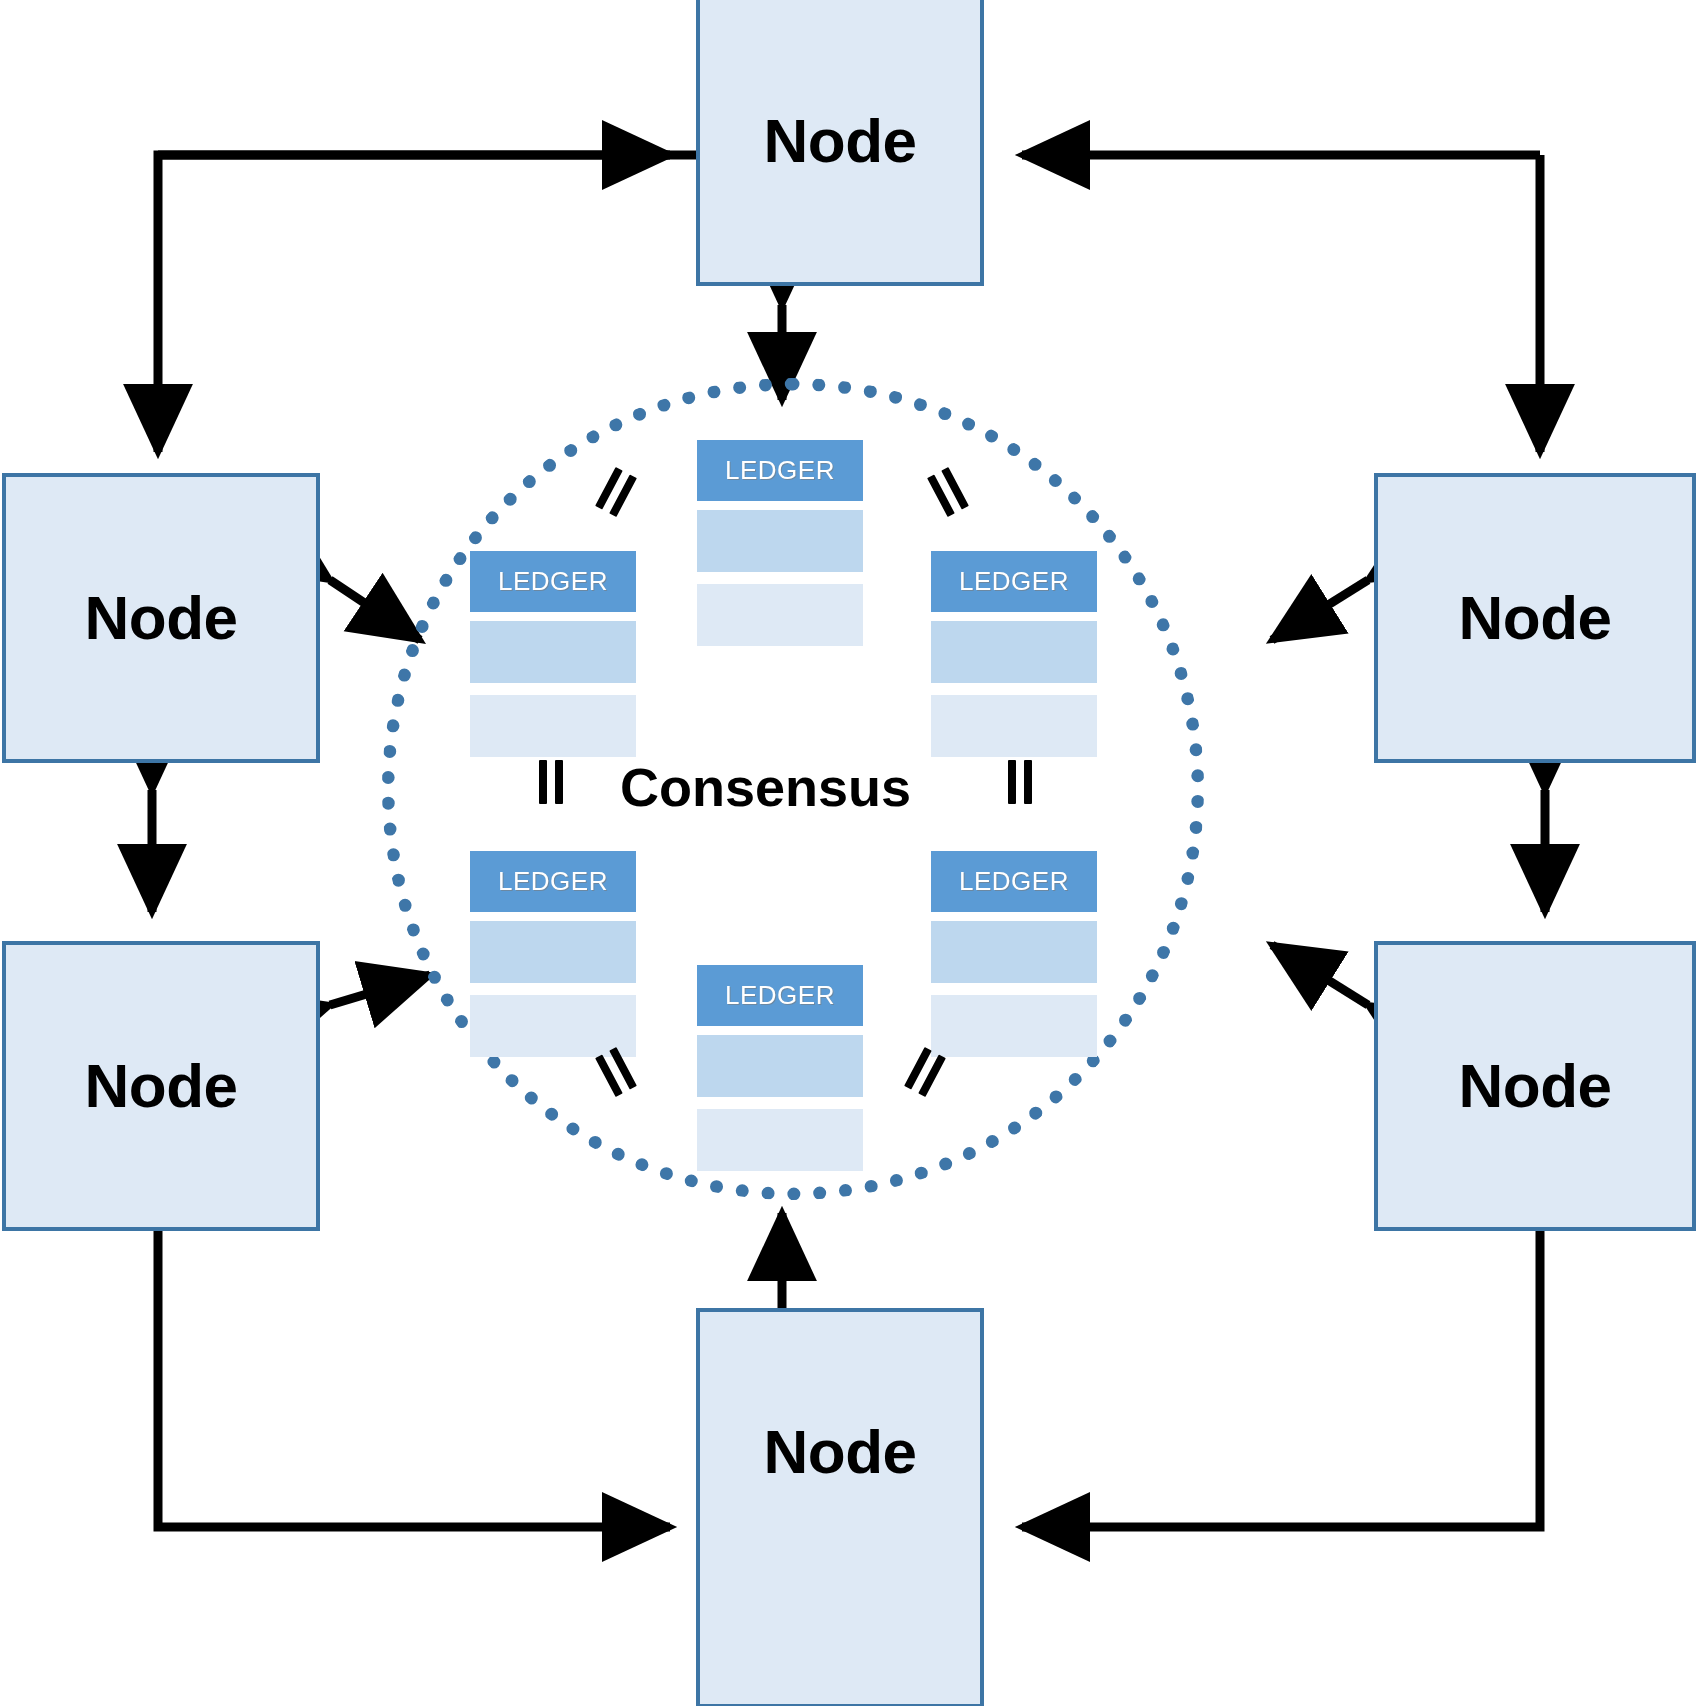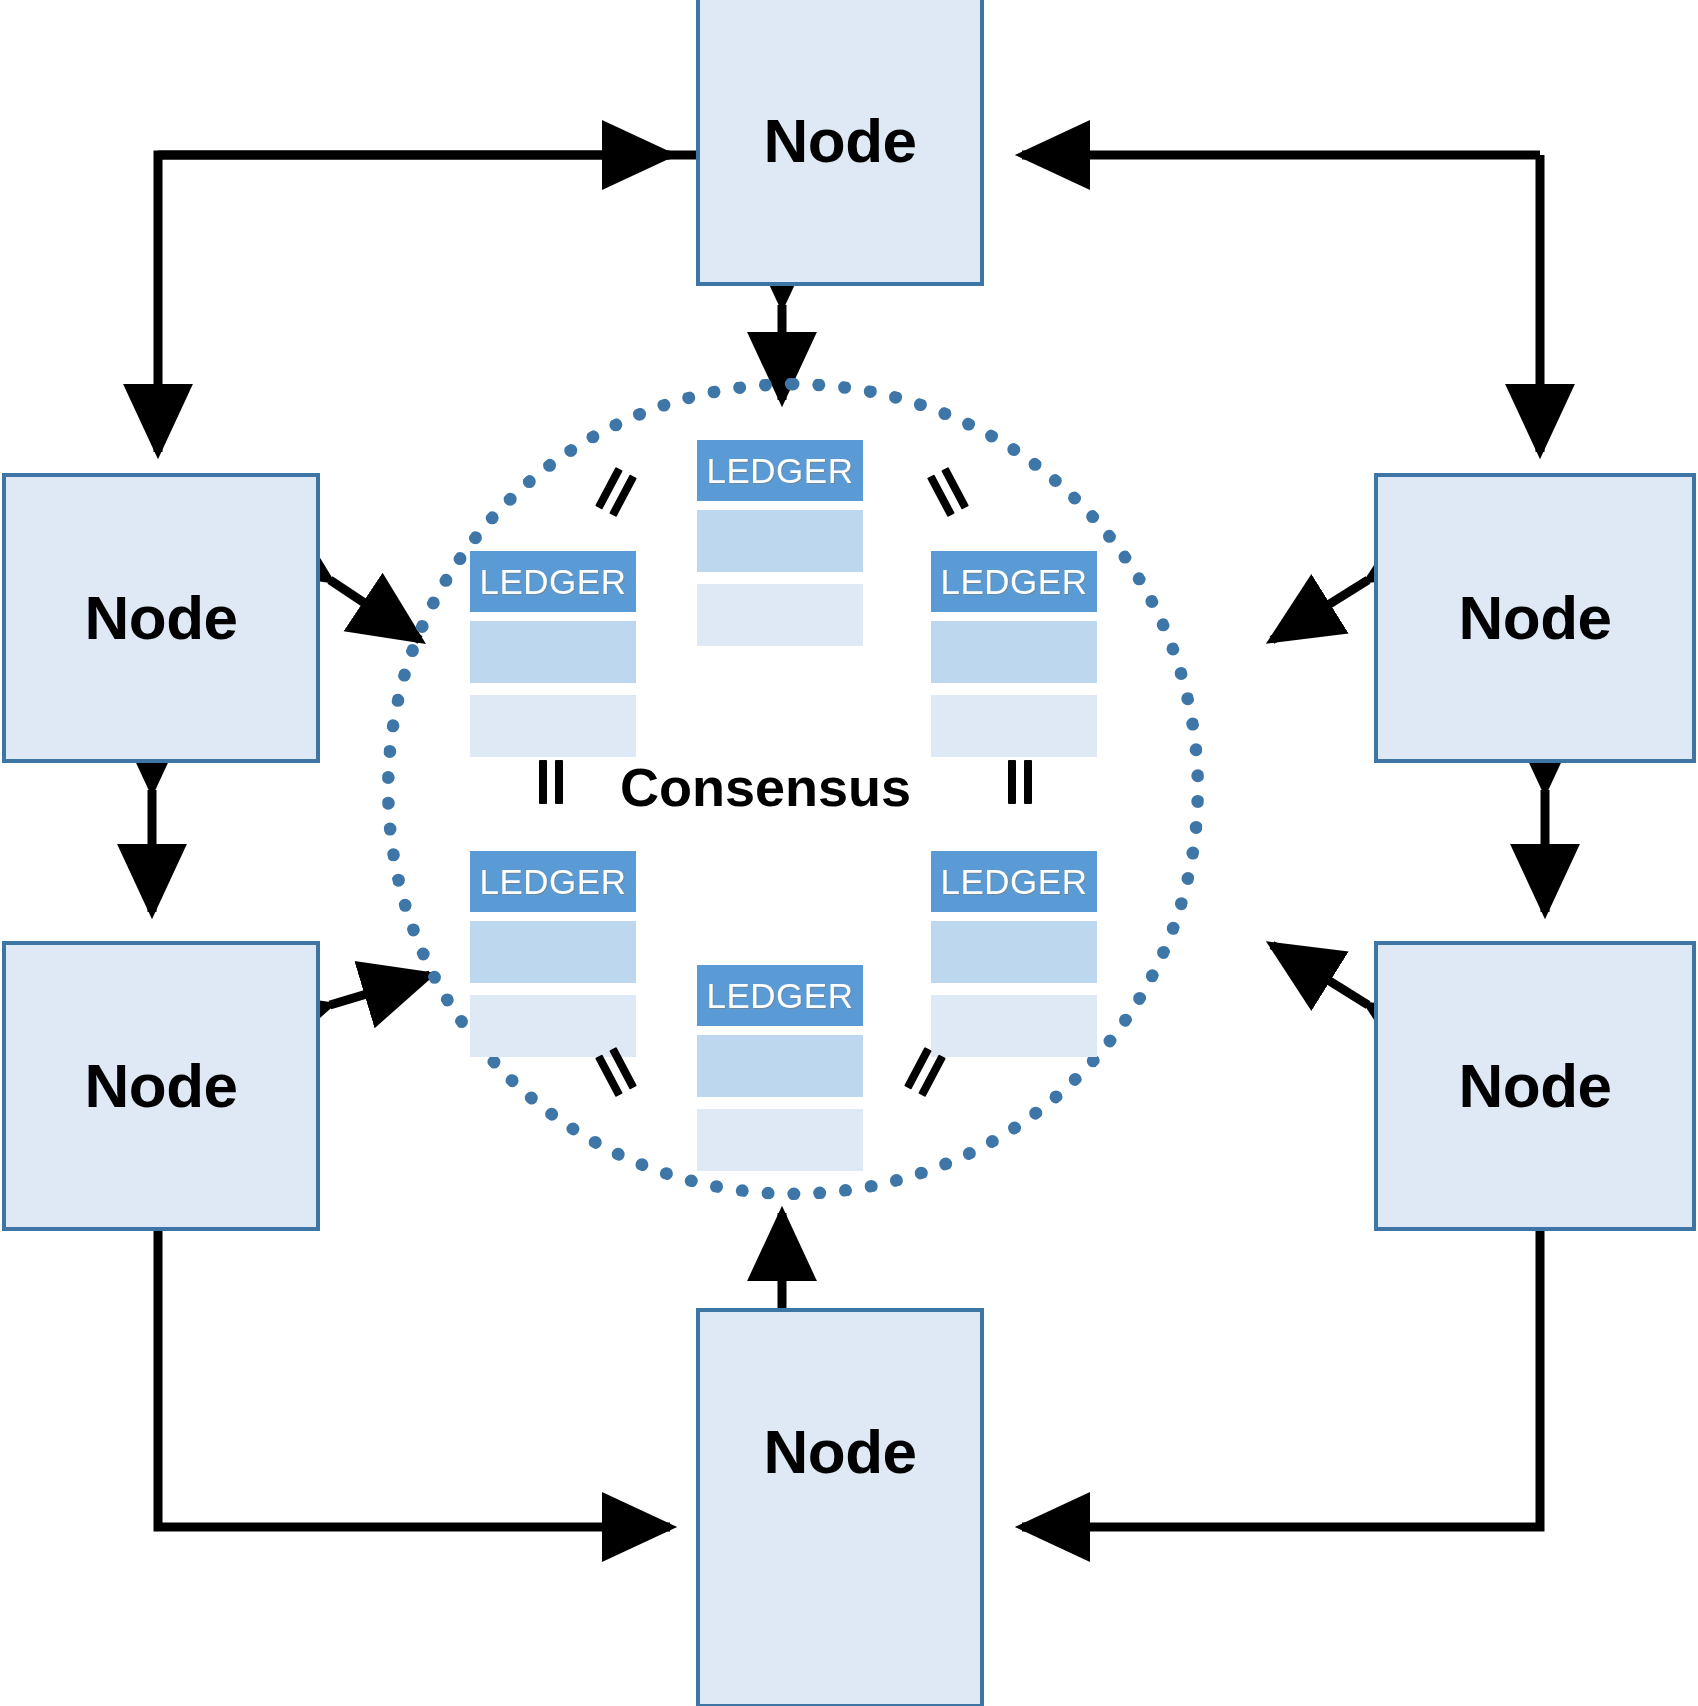--- a/index.html
+++ b/index.html
@@ -55,21 +55,21 @@
 
   
   .ledger {
     position: absolute;
     width: 166px;
   }
   .ledger-header {
     background: #5B9BD5;
     color: #FFFFFF;
     font-family: "Liberation Sans", sans-serif;
-    font-size: 35px;
+    font-size: 26px;
     font-weight: normal;
     text-align: center;
     line-height: 61px;
     height: 61px;
     letter-spacing: 0.5px;
     text-shadow: 1px 1px 0 rgba(120,120,120,0.55);
   }
   .ledger-row1 {
     background: #BDD7EE;
     height: 62px;

